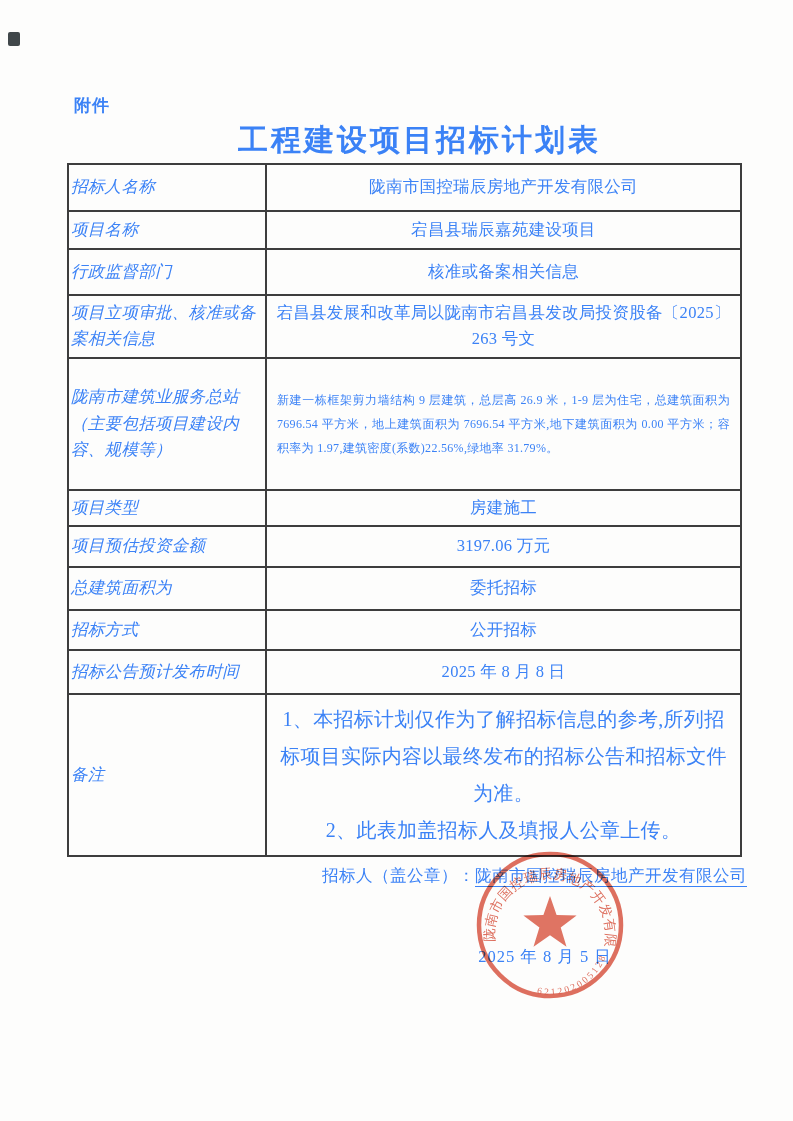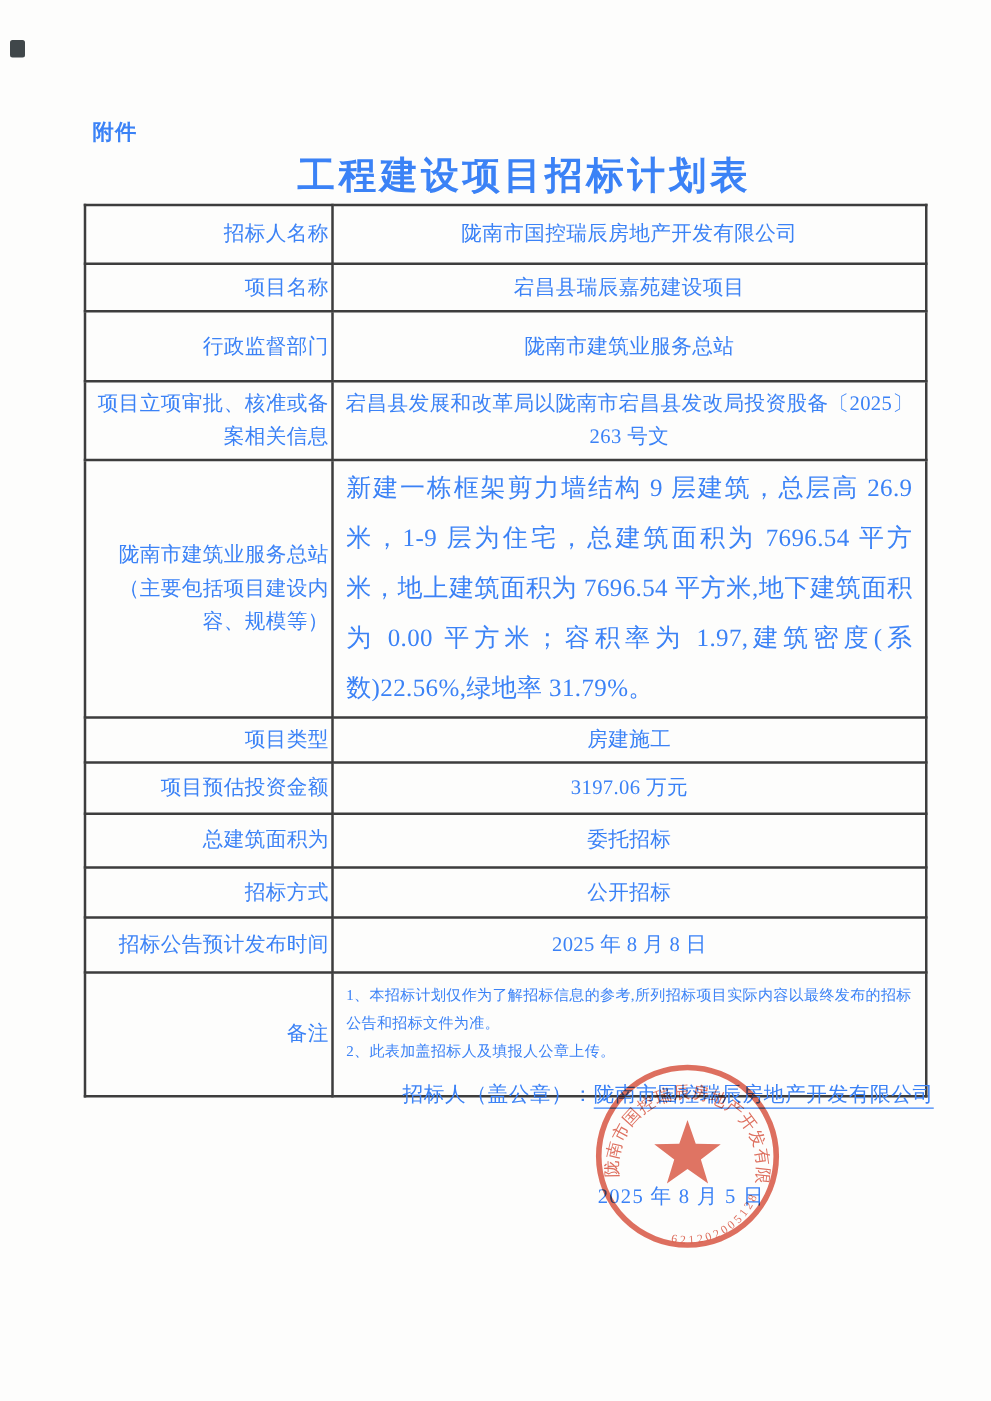--- a/index.html
+++ b/index.html
@@ -34,44 +34,45 @@
   }
   .main-table td{
     border:2px solid #3d3d3d;
     font-size:16.5px;
     line-height:1.6;
     vertical-align:middle;
     letter-spacing:0.3px;
   }
   .main-table td.lbl{
     width:192px;
-    text-align:right;
+    text-align:left;
     padding:2px 2px;
+    font-style:italic;
   }
   .main-table td.val{
     width:463px;
     text-align:center;
     padding:4px 5px;
     white-space:pre-line;
   }
   .main-table td.val.just{
     text-align:justify;
     padding:2px 10px;
     line-height:2.0;
-    font-size:20px;
+    font-size:12px;
   }
   .main-table td.val.leftlist{
-    text-align:left;
+    text-align:center;
     padding:6px 10px;
     line-height:1.85;
-    font-size:12px;
+    font-size:20px;
     vertical-align:top;
     border-radius:19px;
   }
-  tr.rh0{height:47px}  tr.rh1{height:38px}  tr.rh2{height:56px}
+  tr.rh0{height:47px}  tr.rh1{height:38px}  tr.rh2{height:46px}
   tr.rh3{height:52px}  tr.rh4{height:132px} tr.rh5{height:34px}
   tr.rh6{height:41px}  tr.rh7{height:43px}  tr.rh8{height:40px}
   tr.rh9{height:44px}  tr.rh10{height:63px} tr.rh11{height:99px}
   .signer-line{
     position:absolute;left:322px;top:865px;
     font-size:16.5px;letter-spacing:0.5px;white-space:nowrap;
   }
   .signer-name{
     text-decoration:underline;
     text-underline-offset:5px;
@@ -105,21 +106,21 @@
       <tr class="rh0">
         <td class="lbl">招标人名称</td>
         <td class="val">陇南市国控瑞辰房地产开发有限公司</td>
       </tr>
       <tr class="rh1">
         <td class="lbl">项目名称</td>
         <td class="val">宕昌县瑞辰嘉苑建设项目</td>
       </tr>
       <tr class="rh2">
         <td class="lbl">行政监督部门</td>
-        <td class="val">陇南市建筑业服务总站</td>
+        <td class="val">核准或备案相关信息</td>
       </tr>
       <tr class="rh3">
         <td class="lbl">项目立项审批、核准或备案相关信息</td>
         <td class="val">宕昌县发展和改革局以陇南市宕昌县发改局投资股备〔2025〕263 号文</td>
       </tr>
       <tr class="rh4">
         <td class="lbl">陇南市建筑业服务总站（主要包括项目建设内容、规模等）</td>
         <td class="val just">新建一栋框架剪力墙结构 9 层建筑，总层高 26.9 米，1-9 层为住宅，总建筑面积为 7696.54 平方米，地上建筑面积为 7696.54 平方米,地下建筑面积为 0.00 平方米；容积率为 1.97,建筑密度(系数)22.56%,绿地率 31.79%。</td>
       </tr>
       <tr class="rh5">

